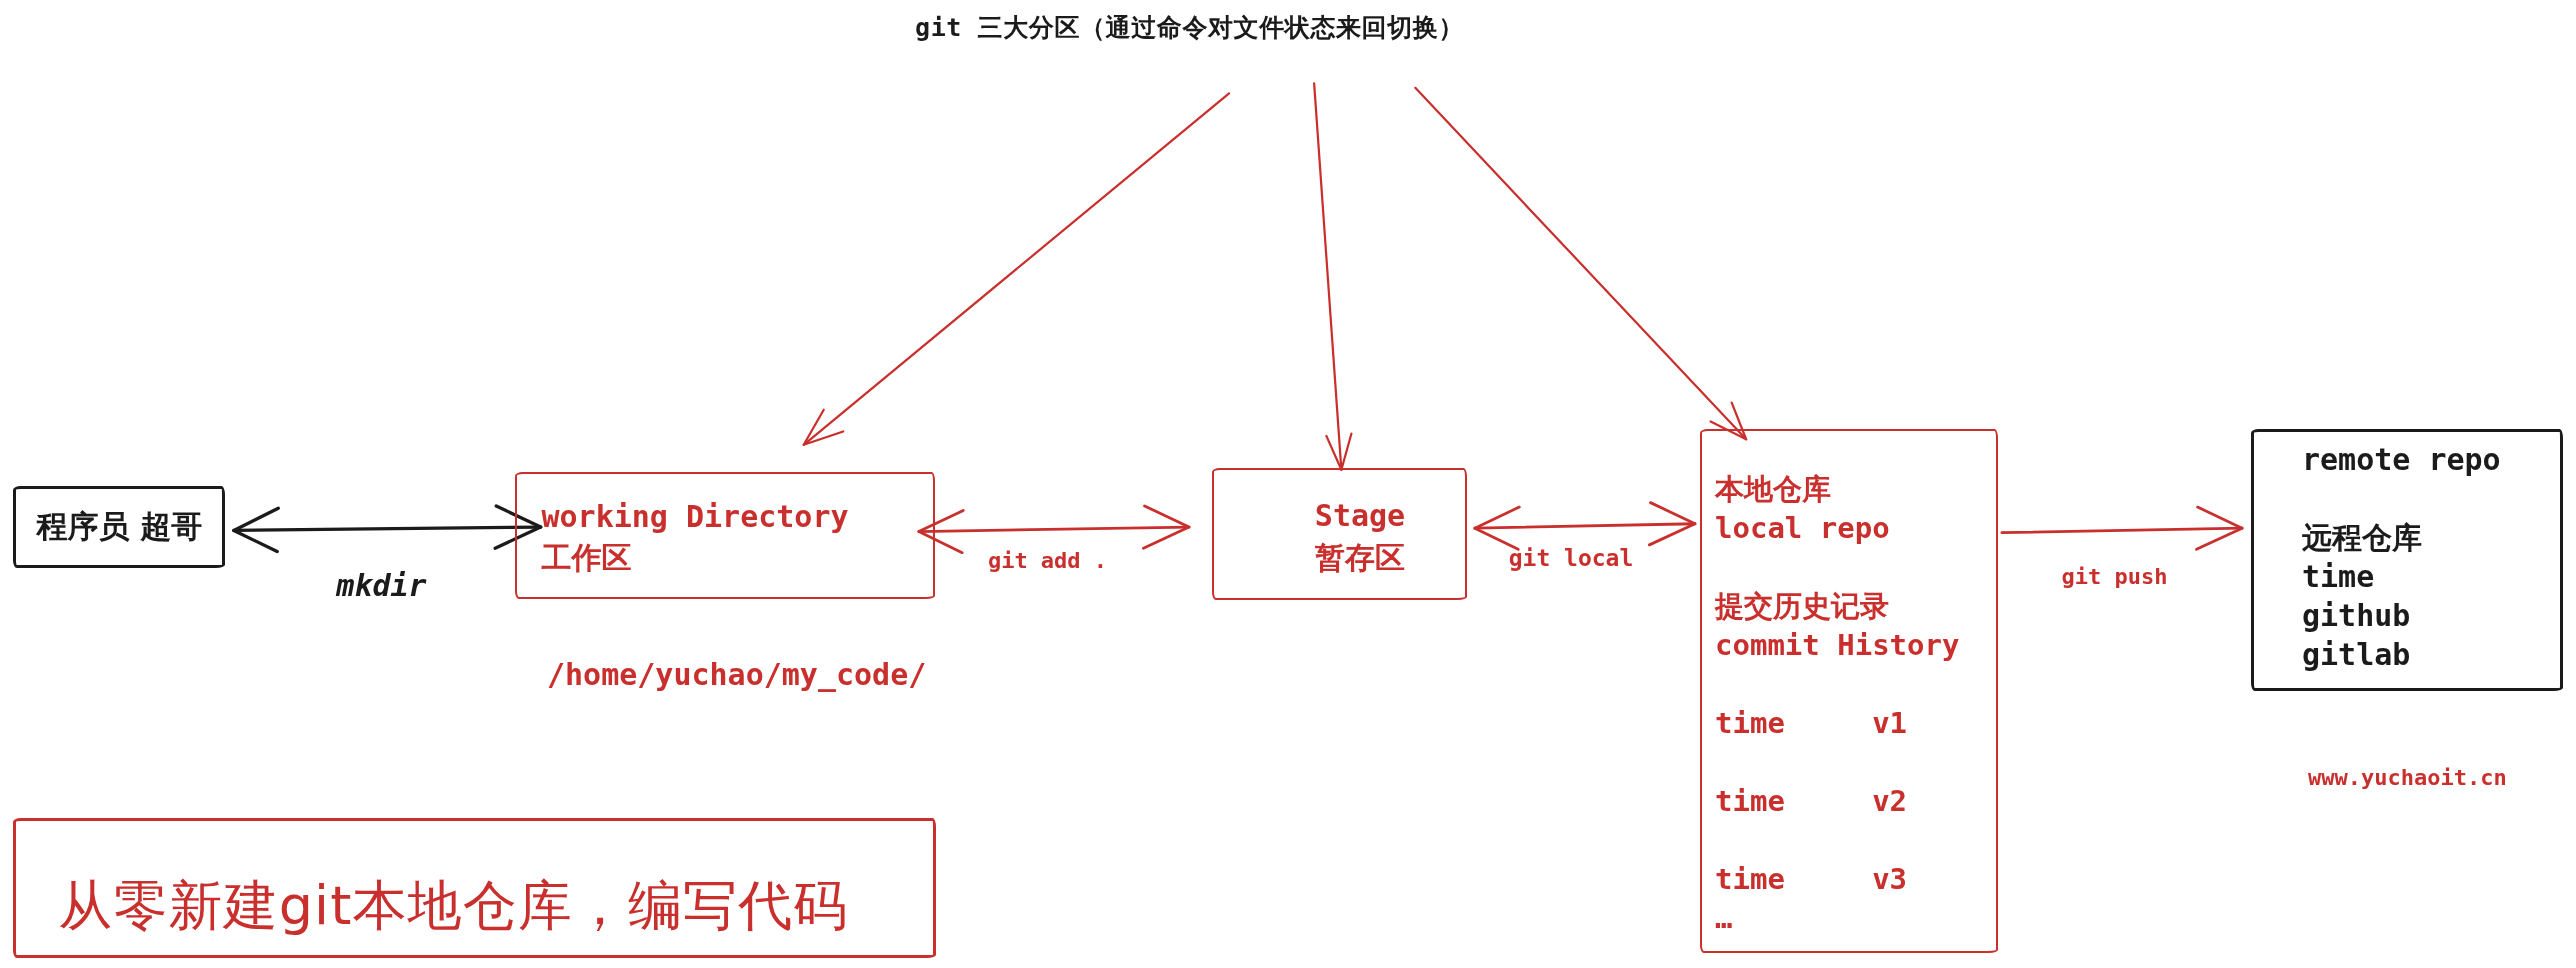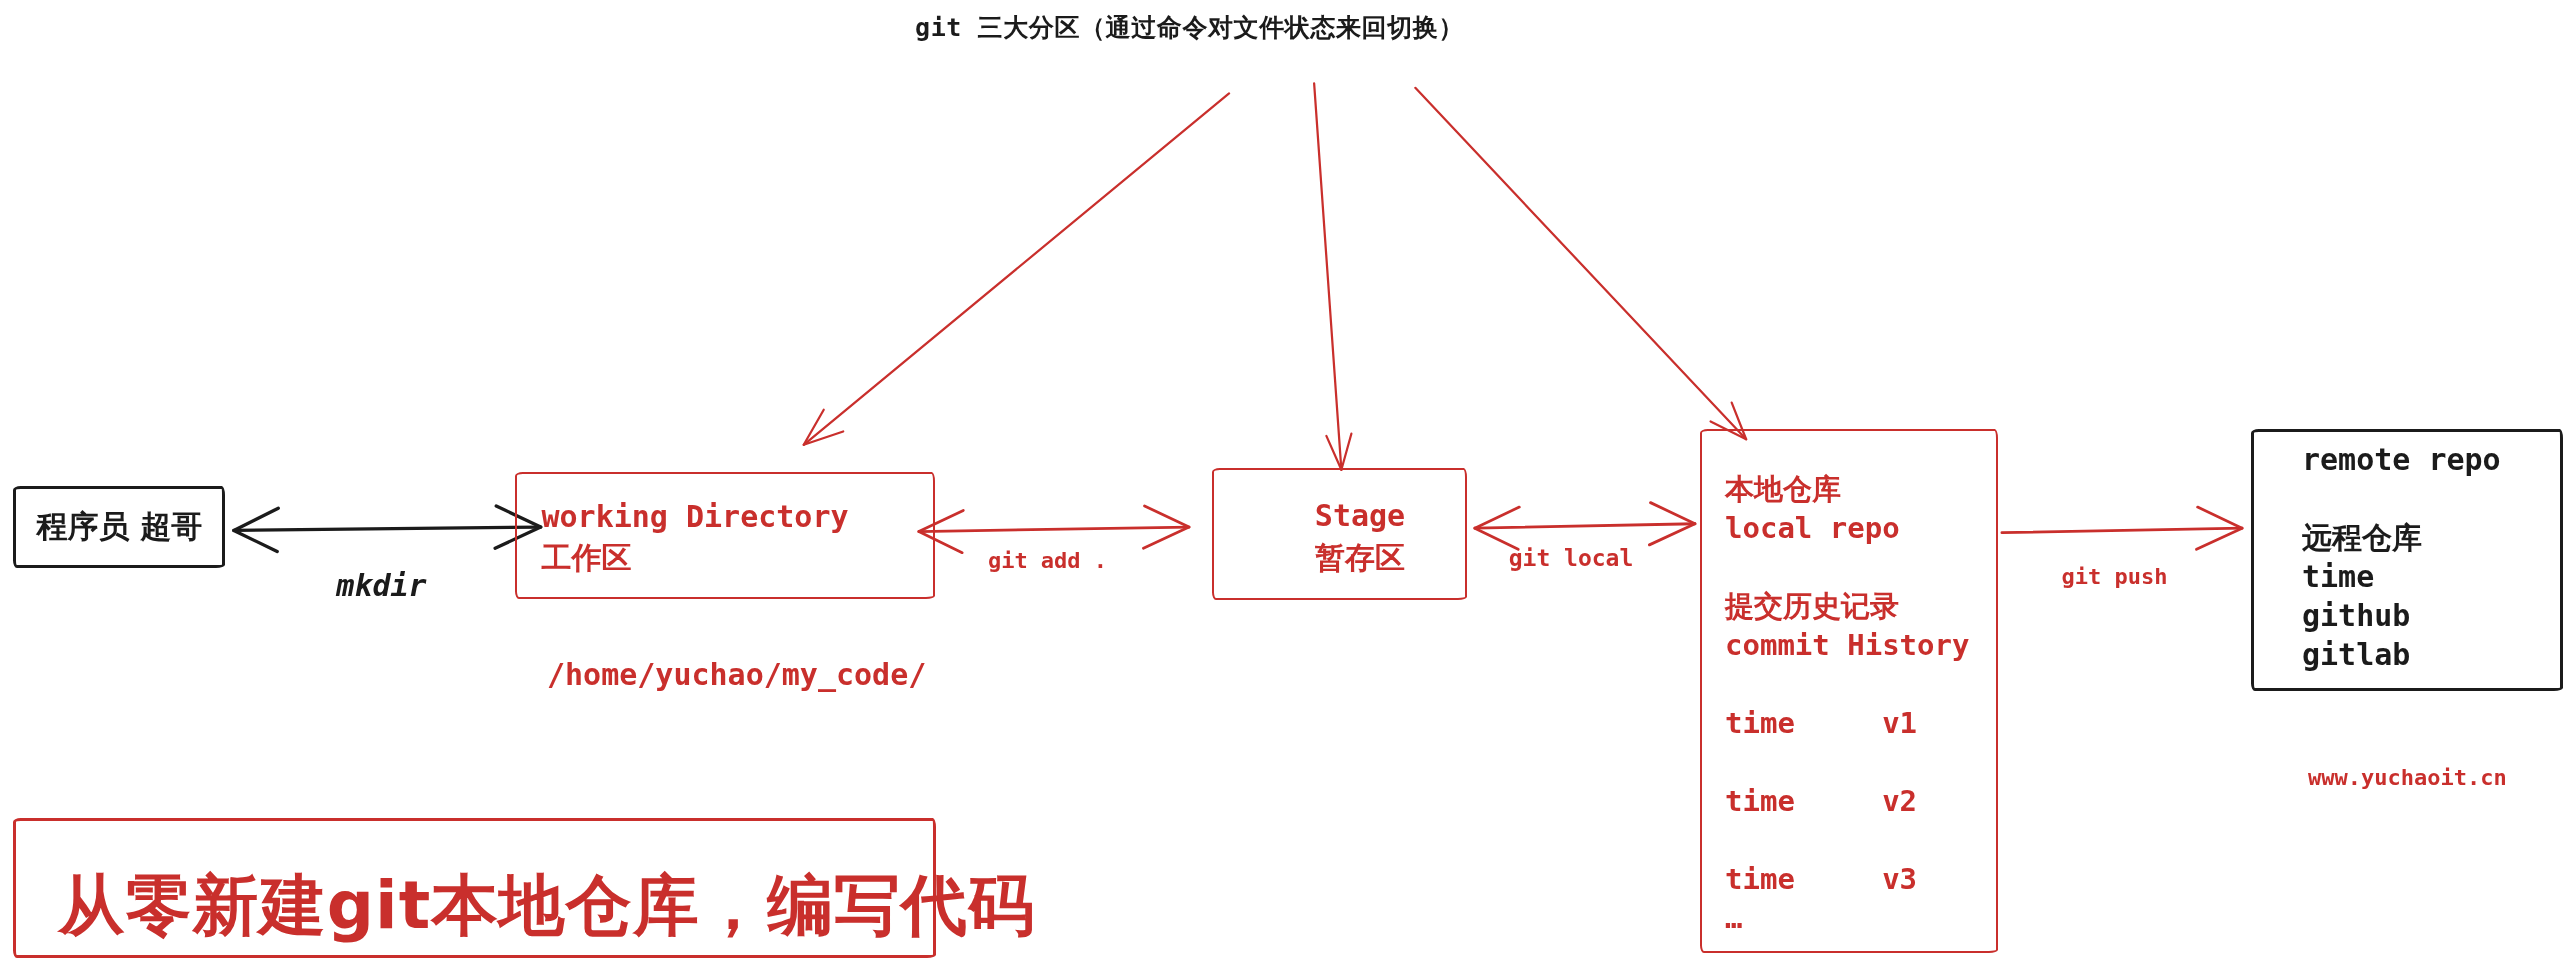--- a/index.html
+++ b/index.html
@@ -29,38 +29,38 @@
 
   #working-box{left:515px;top:472px;width:420px;height:127px;border:2.8px solid var(--red);
     padding:22px 0 0 24.5px;}
   #working-box .ln{height:41px;line-height:41px;font-size:30px;white-space:pre;}
 
   #stage-box{left:1212px;top:468px;width:255px;height:132px;border:2.8px solid var(--red);
     padding-top:24.5px;text-align:center;padding-left:41px;}
   #stage-box .ln{height:42px;line-height:42px;font-size:30px;white-space:pre;}
 
   #local-box{left:1700px;top:429px;width:298px;height:524px;border:2.8px solid var(--red);
-    padding:39px 0 0 23px;}
+    padding:39px 0 0 13px;}
   #local-box .ln{height:39px;line-height:39px;font-size:29px;white-space:pre;}
 
   #remote-box{left:2251px;top:429px;width:312px;height:262px;border:3.9px solid var(--black);
     padding:7.8px 0 0 48px;}
   #remote-box .ln{height:39px;line-height:39px;font-size:30px;white-space:pre;}
 
   .cmd-label{font-size:22px;text-align:center;white-space:pre;}
   #mkdir-label{left:309px;top:568px;width:145px;font-size:30px;text-align:center;font-style:italic;}
   #path-note{left:547px;top:657px;font-size:30px;white-space:pre;}
   #git-add-label{left:967px;top:548px;width:161px;}
   #git-commit-label{left:1479px;top:545px;width:184px;font-size:23px;}
   #git-push-label{left:2034px;top:564px;width:161px;}
   #watermark{left:2308px;top:765px;font-size:22px;white-space:pre;}
 
   #headline-box{left:13.3px;top:818px;width:923px;height:140px;border:3.3px solid var(--red);
     display:flex;align-items:center;padding-left:42px;}
-  #headline-box .txt{font-size:66px;font-weight:bold;letter-spacing:1.1px;white-space:pre;margin-top:36px;}
+  #headline-box .txt{font-size:54px;font-weight:normal;letter-spacing:1.1px;white-space:pre;margin-top:36px;}
 
   #arrows{left:0;top:0;width:2576px;height:968px;pointer-events:none;}
   #arrows path{fill:none;stroke-linecap:round;stroke-linejoin:round;}
   .r-arrow{stroke:var(--red);stroke-width:5px;}
   .r-arrow-thin{stroke:var(--red);stroke-width:4px;}
   .k-arrow{stroke:var(--black);stroke-width:6px;}
 </style>
 </head>
 <body>
 

